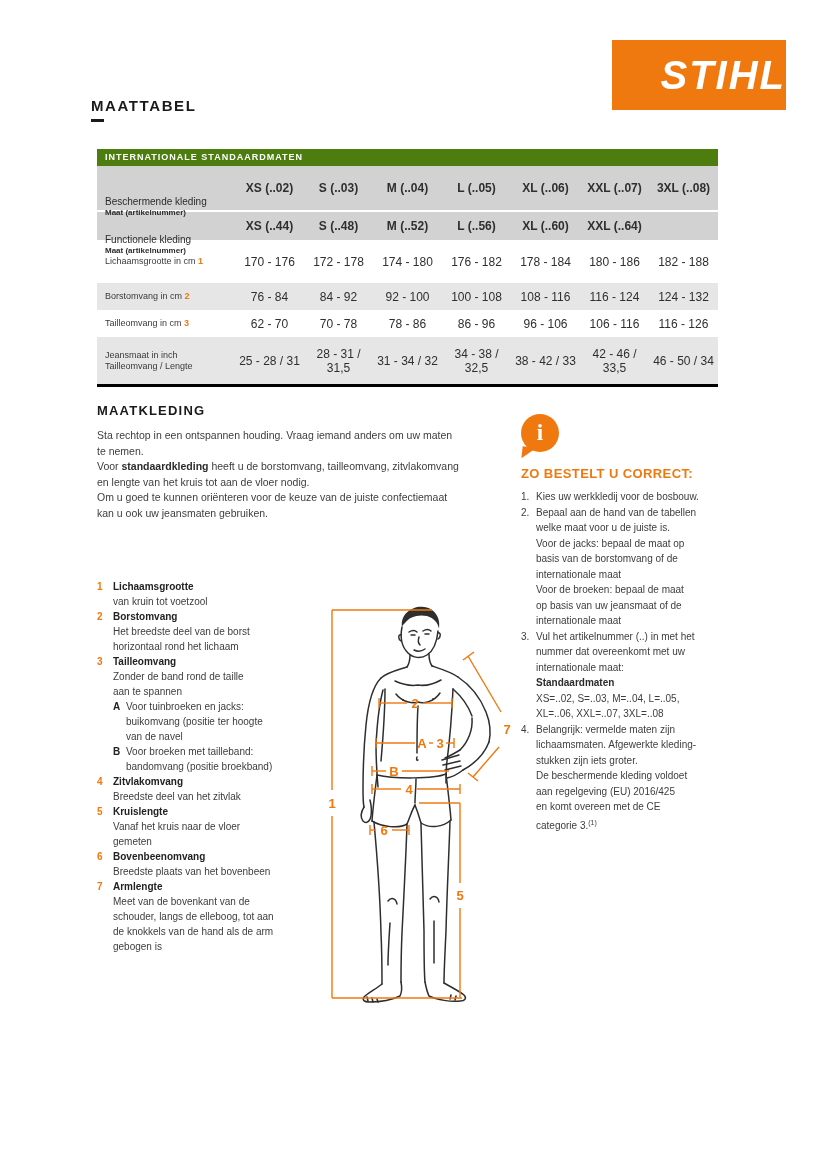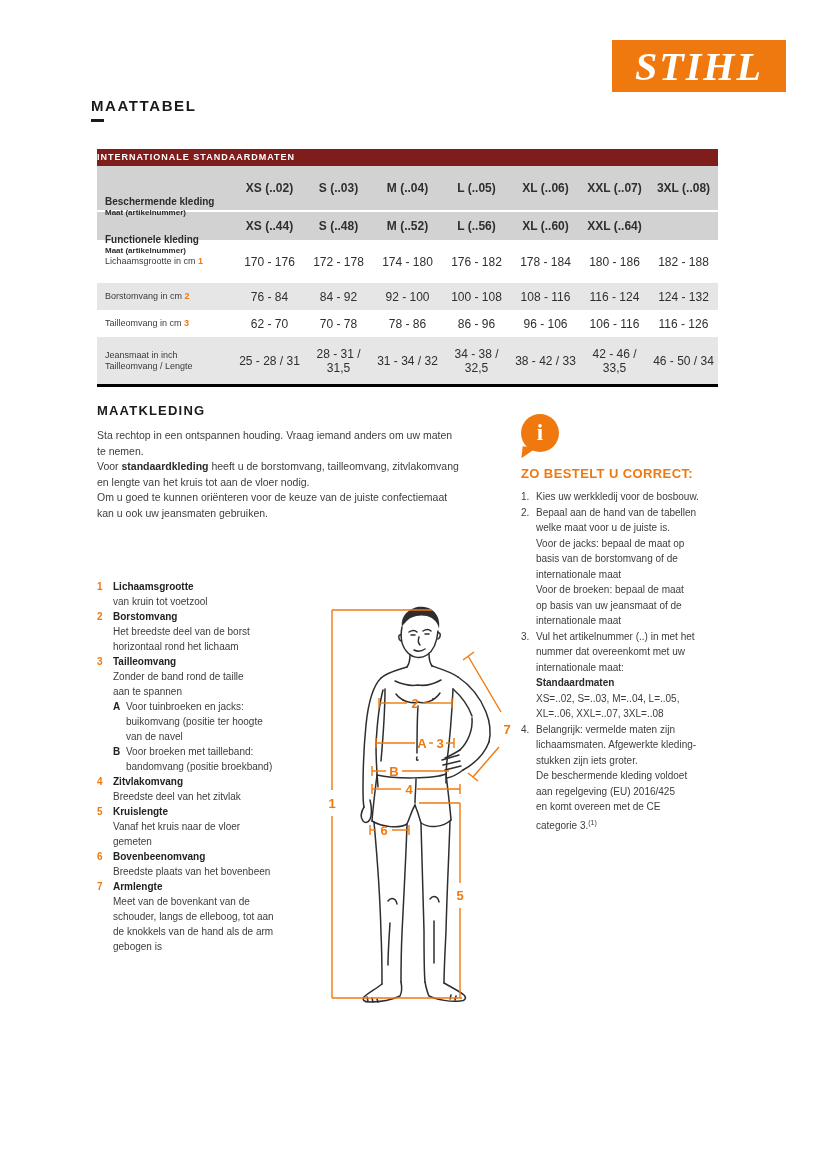--- a/index.html
+++ b/index.html
@@ -5,39 +5,39 @@
   * { margin:0; padding:0; box-sizing:border-box; }
   html,body { background:#fff; }
   #page {
     position:relative; width:826px; height:1169px; background:#ffffff;
     font-family:"Liberation Sans", sans-serif; color:#3d3d3d; overflow:hidden;
   }
   
   .doc-title { position:absolute; left:91px; top:97px; }
   .doc-title h1 { font-size:15px; font-weight:700; letter-spacing:1.6px; color:#1a1a1a; }
   .title-dash { width:13px; height:3px; background:#1a1a1a; margin-top:5px; }
-  .logo { position:absolute; left:612px; top:40px; width:174px; height:52px;
-          background:#F0790F; display:flex; align-items:center; justify-content:center;font-family:Liberation Serif, serif; }
+  .logo { position:absolute; left:612px; top:40px; width:174px; height:70px;
+          background:#F0790F; display:flex; align-items:center; justify-content:flex-end; }
   .logo span { color:#fff; font-weight:700; font-style:italic; font-size:40px; letter-spacing:2px; }
 
   
   .sizetable { position:absolute; left:97px; top:149px; width:621px; }
-  .tbar { height:17px; background:#7f1d1d; color:#fff; font-size:9px; font-weight:700;
-          letter-spacing:1px; line-height:17px; }
+  .tbar { height:17px; background:#4d7c0f; color:#fff; font-size:9px; font-weight:700;
+          letter-spacing:1px; line-height:17px; padding-left:8px; }
   .trow { display:flex; align-items:stretch; }
   .trow.gapb { margin-bottom:2px; }
   .trow.bdr { border-bottom:3px solid #000000; }
   .bg-dark { background:#D2D2D2; }
   .bg-lite { background:#E6E6E6; }
   .bg-white { background:#ffffff; }
   .labcell { flex:0 0 138px; padding-left:8px; display:flex; flex-direction:column; justify-content:center; }
   .val { flex:0 0 69px; display:flex; align-items:center; justify-content:center;
          font-size:12px; color:#2f2f2f; text-align:center; }
   .hd .val { font-weight:700; }
-  .labmain-b { font-weight:700; font-size:10px; color:#2b2b2b; line-height:12px;margin-top:37px; }
+  .labmain-b { font-weight:400; font-size:10px; color:#2b2b2b; line-height:12px;margin-top:37px; }
   .labsub-b { font-weight:700; font-size:8px; color:#2b2b2b; line-height:10px; }
   .labmain-r { font-weight:400; font-size:9px; color:#3a3a3a; line-height:11px; }
   .ref { color:#F0790F; font-weight:700; font-size:9px; }
 
   
   .maatkleding { position:absolute; left:97px; top:403px; width:474px; }
   .sec-h { font-size:13px; font-weight:700; letter-spacing:1.2px; color:#1a1a1a; margin-bottom:10px; }
   .body-text { font-size:10.5px; line-height:15.5px; white-space:pre-line; color:#3d3d3d; }
   .body-text strong { color:#2b2b2b; }
 

